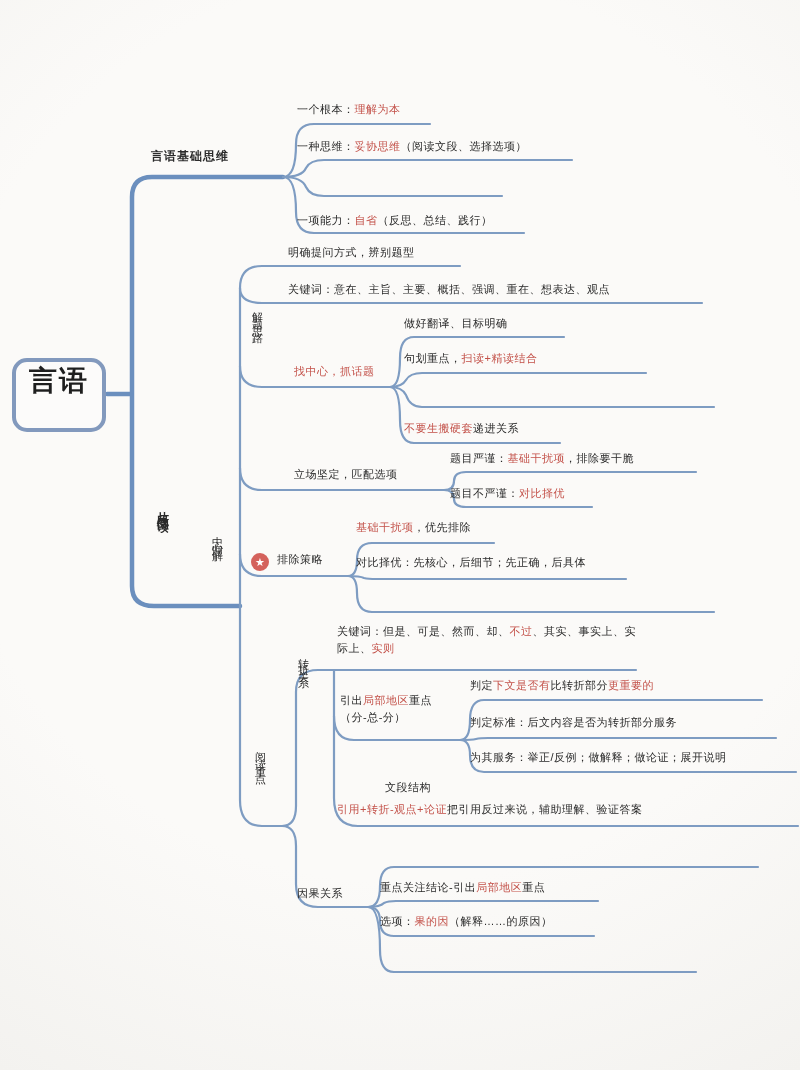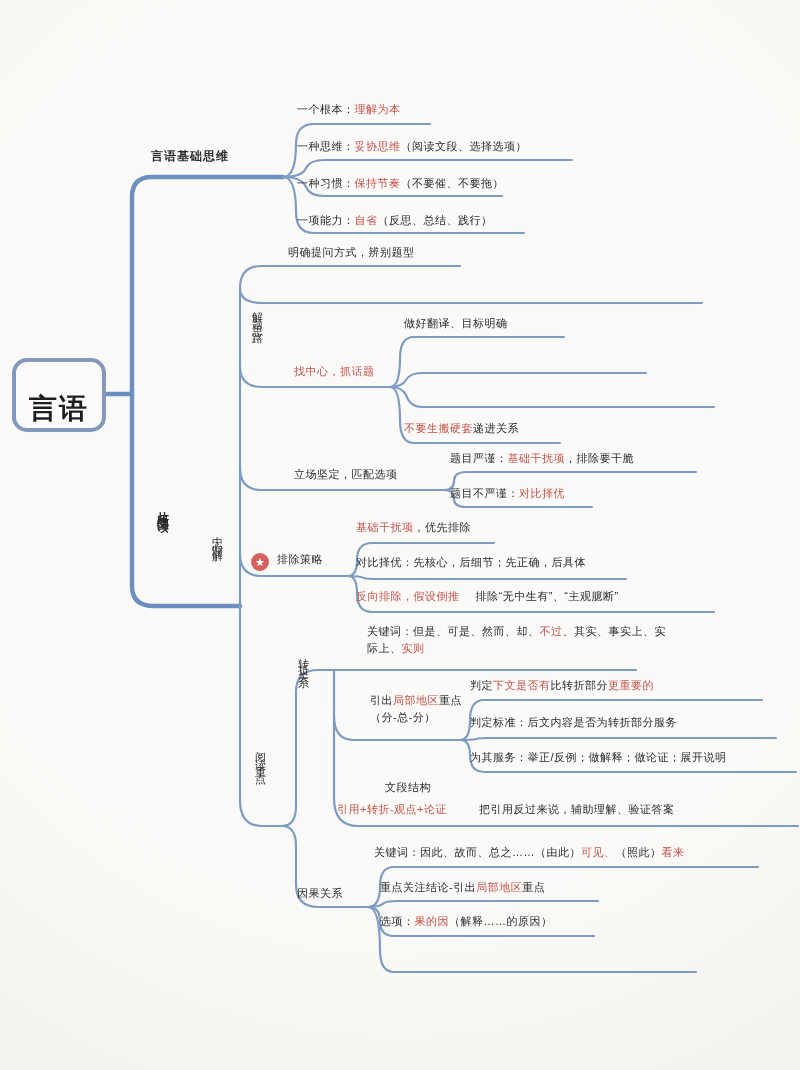--- a/index.html
+++ b/index.html
@@ -7,31 +7,31 @@
   body { font-family:"Liberation Sans","DejaVu Sans",sans-serif; }
   #page {
     position:relative; width:800px; height:1070px; overflow:hidden;
     background:radial-gradient(circle at 50% 40%, #fbfaf8 60%, #f3f2ef 100%);
   }
   #wires { position:absolute; left:0; top:0; z-index:1; }
   .node {
     position:absolute; z-index:2; font-size:11px; line-height:1.5;
     color:#2a2a2a; white-space:nowrap; letter-spacing:0.5px;
   }
-  .wrap { white-space:normal;margin-left:30px; }
+  .wrap { white-space:normal; }
   .red { color:#c35149; }
   .bold { font-weight:bold; }
   .fs20 { font-size:12px; letter-spacing:1px; }
   .vlabel {
     writing-mode:vertical-rl; text-orientation:upright; white-space:nowrap;
   }
   #root-box {
     position:absolute; z-index:2; left:12px; top:358px; width:94px; height:74px;
     border:4px solid #8299bd; border-radius:15px; background:#fcfbfa;
-    display:flex; align-items:flex-end; justify-content:center;
+    display:flex; align-items:flex-start; justify-content:center;
   }
   #root-box .root-label { font-size:28px; font-weight:bold; color:#1e1e1e; letter-spacing:2px; }
   .star-badge {
     position:absolute; z-index:3; left:251px; top:553px; width:18px; height:18px;
     background:#d4625c; border-radius:50%; color:#ffffff; font-size:11px;
     display:flex; align-items:center; justify-content:center; line-height:1;
   }
 </style>
 </head>
 <body>
@@ -81,50 +81,49 @@
     </g>
   </svg>
 
   <div id="root-box">
     <span class="root-label"><span>言语</span></span>
   </div>
 
   <div class="node bold fs20" style="left:151px;top:147px"><span>言语基础思维</span></div>
   <div class="node" style="left:297px;top:101px"><span>一个根本：</span><span class="red">理解为本</span></div>
   <div class="node" style="left:297px;top:138px"><span>一种思维：</span><span class="red">妥协思维</span><span>（阅读文段、选择选项）</span></div>
-  <div class="node" style="left:297px;top:175px"><span>一种习惯：</span><span class="red">保持节奏</span><span>（不要催、不要拖）</span></div>
   <div class="node" style="left:297px;top:212px"><span>一项能力：</span><span class="red">自省</span><span>（反思、总结、践行）</span></div>
 
   <div class="node vlabel bold fs20" style="left:154px;top:501px;letter-spacing:3px"><span>片段阅读</span></div>
   <div class="node vlabel" style="left:209px;top:527px;letter-spacing:5px"><span>中心理解</span></div>
   <div class="node vlabel" style="left:249px;top:303px;letter-spacing:7px"><span>解题思路</span></div>
 
   <div class="node" style="left:288px;top:244px"><span>明确提问方式，辨别题型</span></div>
+  <div class="node" style="left:288px;top:281px"><span>关键词：意在、主旨、主要、概括、强调、重在、想表达、观点</span></div>
   <div class="node" style="left:294px;top:363px"><span class="red">找中心，抓话题</span></div>
   <div class="node" style="left:404px;top:315px"><span>做好翻译、目标明确</span></div>
+  <div class="node" style="left:404px;top:350px"><span>句划重点，</span><span class="red">扫读+精读结合</span></div>
   <div class="node" style="left:404px;top:420px"><span class="red">不要生搬硬套</span><span>递进关系</span></div>
   <div class="node" style="left:294px;top:466px"><span>立场坚定，匹配选项</span></div>
   <div class="node" style="left:450px;top:450px"><span>题目严谨：</span><span class="red">基础干扰项</span><span>，排除要干脆</span></div>
   <div class="node" style="left:450px;top:485px"><span>题目不严谨：</span><span class="red">对比择优</span></div>
 
   <span class="star-badge">★</span>
   <div class="node" style="left:277px;top:551px"><span>排除策略</span></div>
   <div class="node" style="left:356px;top:519px"><span class="red">基础干扰项</span><span>，优先排除</span></div>
   <div class="node" style="left:356px;top:554px"><span>对比择优：先核心，后细节；先正确，后具体</span></div>
-  <div class="node" style="left:356px;top:588px"><span class="red">反向排除，假设倒推</span><span style="margin-left: 16px;">排除“无中生有”、“主观臆断”</span></div>
 
   <div class="node vlabel" style="left:252px;top:743px;letter-spacing:7px"><span>阅读重点</span></div>
   <div class="node vlabel" style="left:295px;top:650px;letter-spacing:6px"><span>转折关系</span></div>
 
   <div class="node wrap" style="left:337px;top:623px;width:309px"><span>关键词：但是、可是、然而、却、</span><span class="red">不过</span><span>、其实、事实上、实际上、</span><span class="red">实则</span></div>
   <div class="node wrap" style="left:340px;top:692px"><span>引出</span><span class="red">局部地区</span><span>重点</span><br><span>（分-总-分）</span></div>
   <div class="node" style="left:470px;top:677px"><span>判定</span><span class="red">下文是否有</span><span>比转折部分</span><span class="red">更重要的</span></div>
   <div class="node" style="left:470px;top:714px"><span>判定标准：后文内容是否为转折部分服务</span></div>
   <div class="node" style="left:470px;top:749px"><span>为其服务：举正/反例；做解释；做论证；展开说明</span></div>
   <div class="node" style="left:385px;top:779px"><span>文段结构</span></div>
-  <div class="node" style="left:337px;top:801px"><span class="red">引用+转折-观点+论证</span><span style="margin-left: 32px;">把引用反过来说，辅助理解、验证答案</span></div>
+  <div class="node" style="left:337px;top:801px"><span class="red">引用+转折-观点+论证</span><span style="margin-left: 0;">把引用反过来说，辅助理解、验证答案</span></div>
 
   <div class="node" style="left:297px;top:885px"><span>因果关系</span></div>
-  <div class="node" style="left:374px;top:844px"><span>关键词：因此、故而、总之……（由此）</span><span class="red">可见、</span><span>（照此）</span><span class="red">看来</span></div>
   <div class="node" style="left:380px;top:913px"><span>选项：</span><span class="red">果的因</span><span>（解释……的原因）</span></div>
   <div class="node" style="left:380px;top:879px"><span>重点关注结论-引出</span><span class="red">局部地区</span><span>重点</span></div>
 
 </div>
 
 </body></html>

